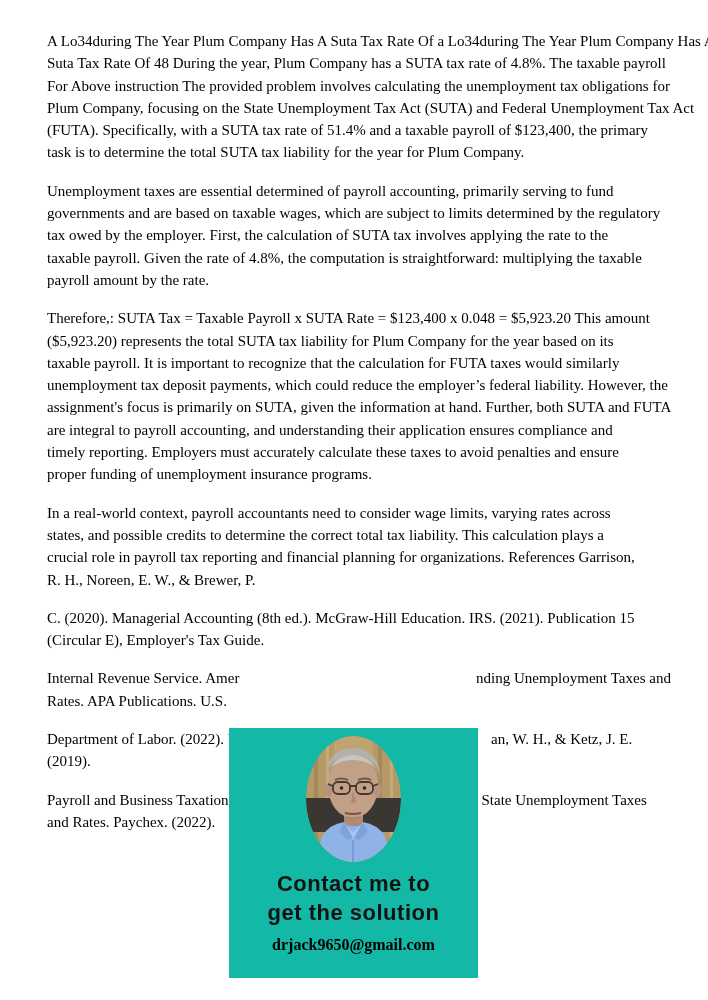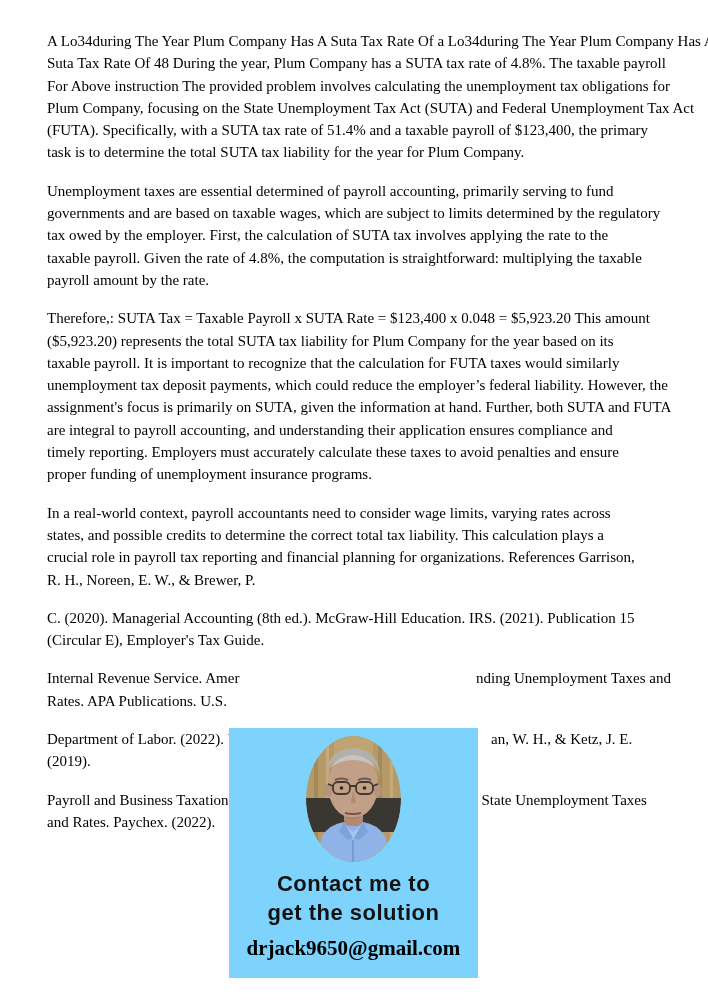--- a/index.html
+++ b/index.html
@@ -32,21 +32,21 @@
   .right-frag {
     position: absolute;
     top: 0;
     white-space: nowrap;
   }
   
   .promo-card {
     position: absolute;
     left: 229px; top: 728px;
     width: 249px; height: 250px;
-    background: #7dd3fc;
+    background: #14b8a6;
     text-align: center;
     z-index: 10;
   }
   .promo-photo {
     width: 95px; height: 126px;
     margin: 8px auto 0 auto;
     border-radius: 50%;
     overflow: hidden;
     display: block;
   }
@@ -56,21 +56,21 @@
     font-weight: 700;
     font-size: 22px;
     line-height: 29px;
     color: #121212;
     letter-spacing: 0.5px;
   }
   .promo-email {
     margin-top: 9px;
     font-family: "Liberation Serif", serif;
     font-weight: 700;
-    font-size: 21px;
+    font-size: 16px;
     color: #000000;
   }
 </style>
 </head>
 <body>
 
 <div class="page">
 
   <div class="doc">
       <div class="paragraph">

